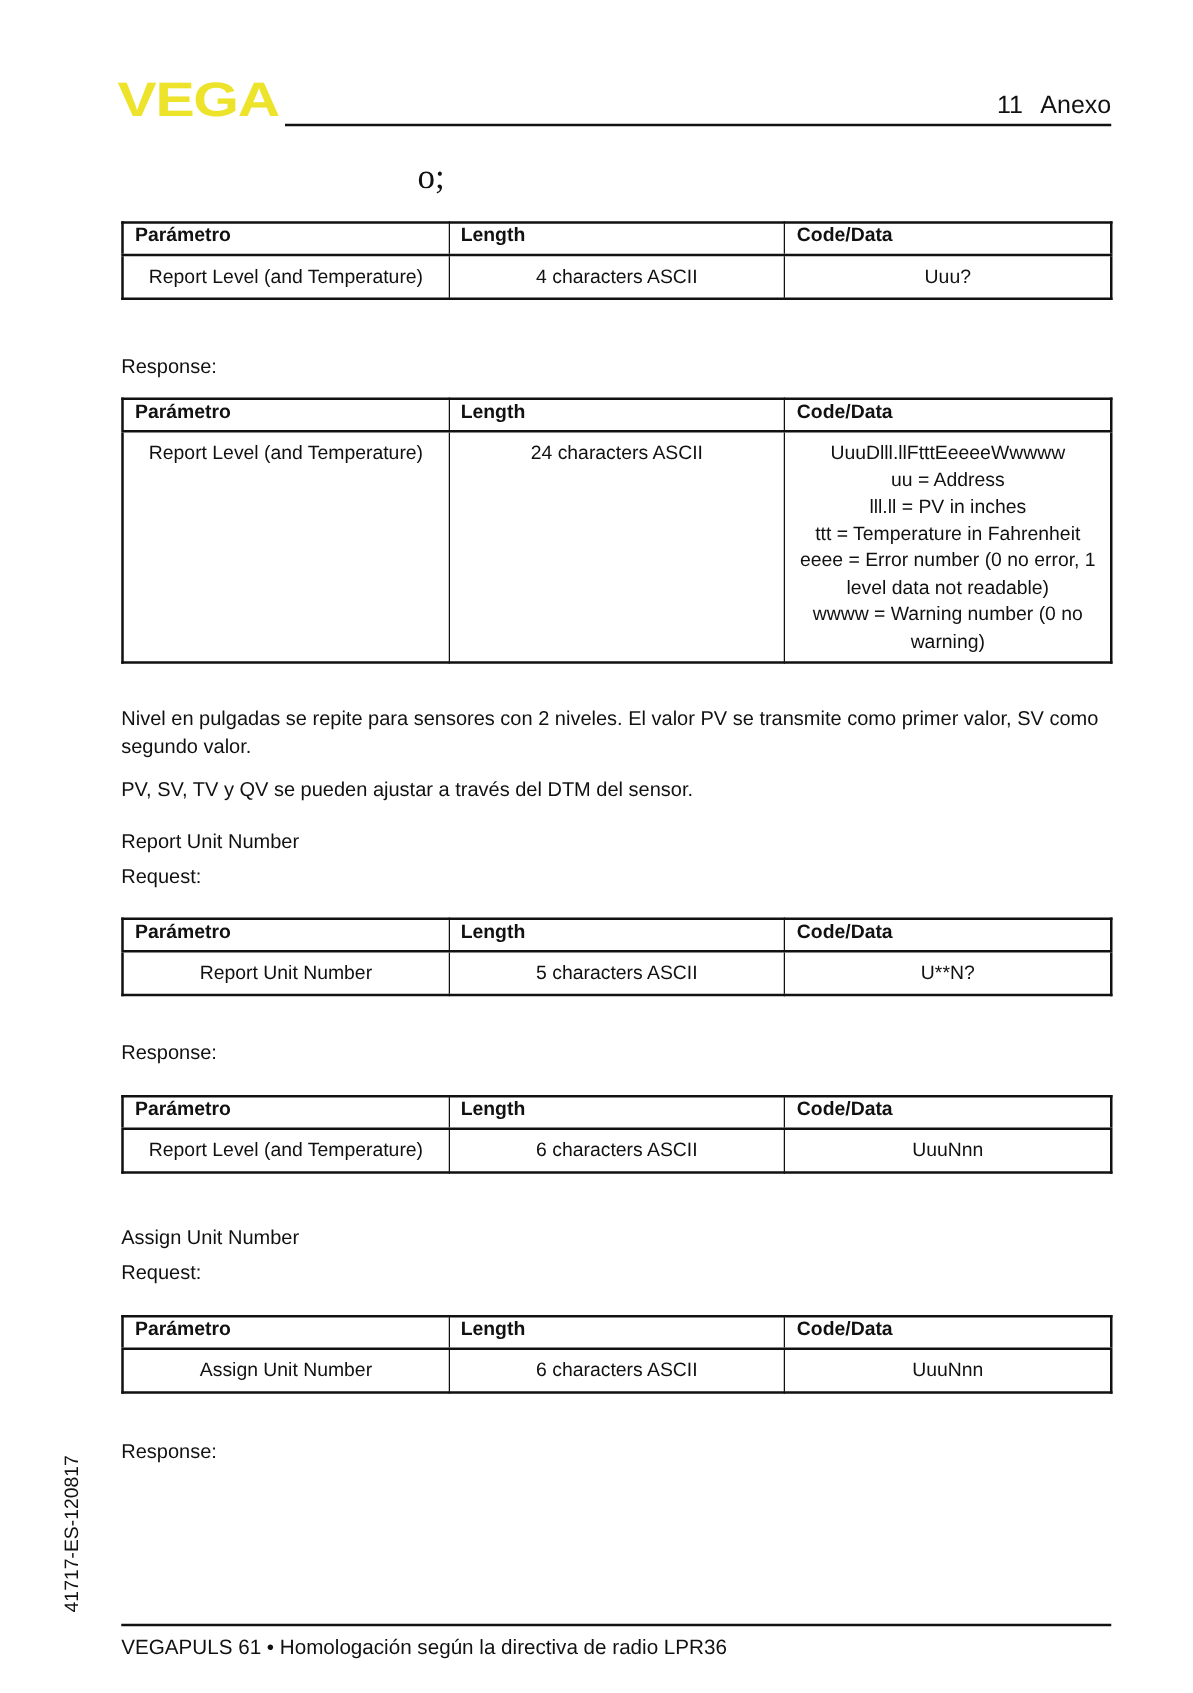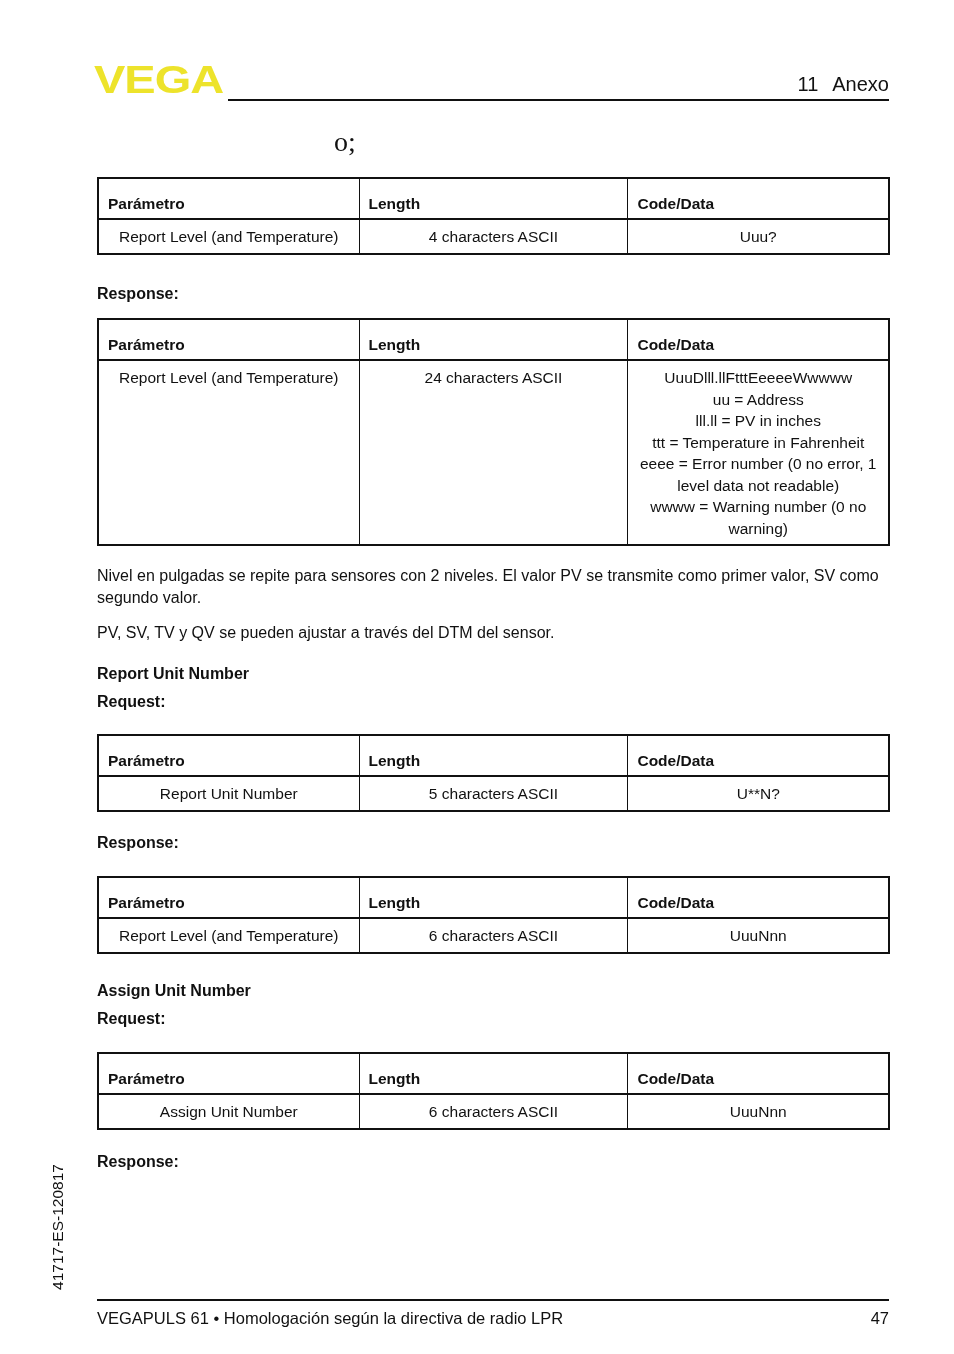--- a/index.html
+++ b/index.html
@@ -32,30 +32,30 @@
   
   .content { position:absolute; left:97px; top:0; width:793px; }
   .content > * { position:absolute; left:0; width:793px; }
 
   .dtable { border-collapse:collapse; table-layout:fixed; background:#fff; }
   .dtable, .dtable th, .dtable td { border:1px solid #111; }
   .dtable { border:2px solid #111; }
   .dtable th { border-bottom:2px solid #111; }
   .dtable th {
     text-align:left; font-weight:bold; font-size:15.5px; line-height:19px;
-    padding:15px 9px 5px 9px;
+    padding:0 9px 5px 9px;
   }
   .dtable td {
     text-align:center; font-size:15.5px; line-height:21px; vertical-align:top;
     padding:6px 9px 5px 9px;
   }
   .code-line { line-height:21.5px; }
   .c1 { width:33%; } .c2 { width:34%; } .c3 { width:33%; }
 
-  .heading { font-size:16px; font-weight:bold; line-height:19px; }
+  .heading { font-size:16px; font-weight:normal; line-height:19px; }
   .para { font-size:16px; line-height:22px; }
 
   #t1    { top:177px; }
   #resp1 { top:284px; }
   #t2    { top:318px; }
   #p1    { top:565px; }
   #p2    { top:622px; }
   #run   { top:664px; }
   #req1  { top:692px; }
   #t3    { top:734px; }
@@ -63,21 +63,21 @@
   #t4    { top:876px; }
   #aun   { top:981px; }
   #req2  { top:1009px; }
   #t5    { top:1052px; }
   #resp3 { top:1152px; }
 
   
   .footer-rule { position:absolute; left:97px; top:1299px; width:792px; height:2px; background:#111; }
   .footer-row {
     position:absolute; left:97px; top:1308px; width:792px;
-    display:flex; justify-content:space-between; align-items:flex-start;
+    display:flex; align-items:flex-start;
     font-size:16.5px; line-height:21px;
   }
 
   
   .doc-id {
     position:absolute; left:-12px; top:1218px; width:140px; height:18px;
     transform:rotate(-90deg); transform-origin:center center;
     font-size:15.5px; line-height:18px; text-align:center; white-space:nowrap; color:#111;
   }
 </style>
@@ -234,18 +234,18 @@
       </tbody>
     </table>
 
     <div class="heading" id="resp3">Response:</div>
 
   </div>
 
   <div class="footer-rule"></div>
   <div class="footer-row">
     <span>VEGAPULS 61 • Homologación según la directiva de radio LPR</span>
-    <span>47</span>
+    <span>36</span>
   </div>
 
   <div class="doc-id">41717-ES-120817</div>
 
 </div>
 
 </body></html>

